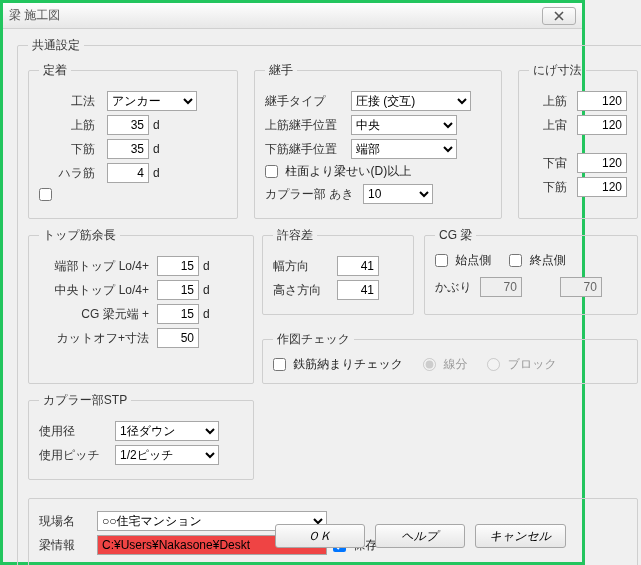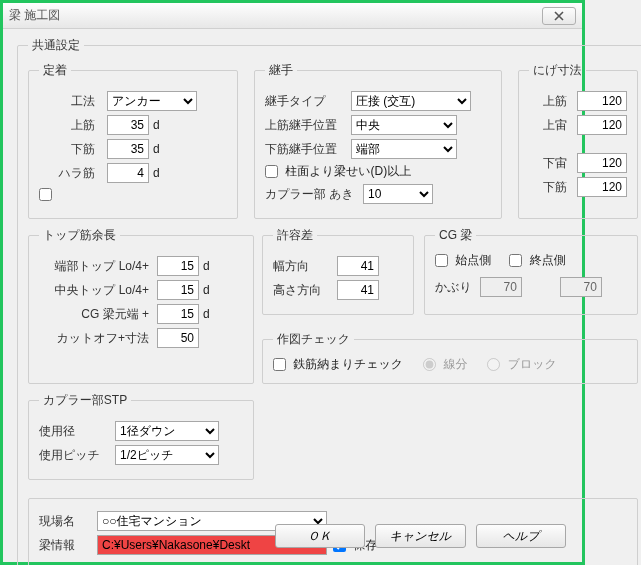--- a/index.html
+++ b/index.html
@@ -330,16 +330,16 @@
               <span>保存</span>
             </label>
           </div>
         </fieldset>
       </div>
     </fieldset>
   </div>
 
   <div class="buttons">
     <button class="btn">ＯＫ</button>
+    <button class="btn">ヘルプ</button>
     <button class="btn">キャンセル</button>
-    <button class="btn">ヘルプ</button>
   </div>
 </div>
 
 </body></html>

